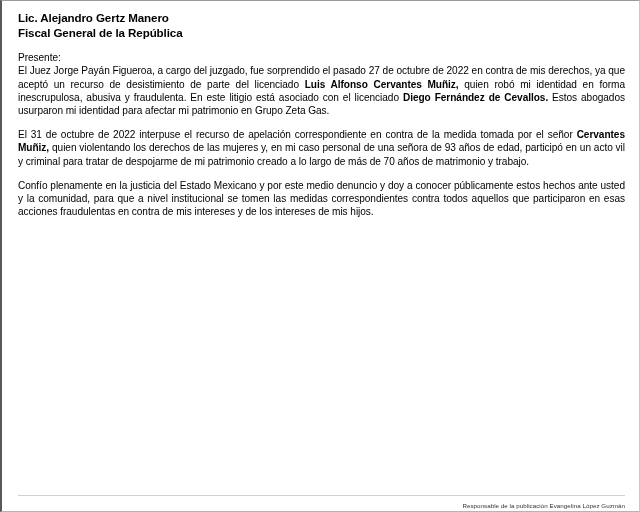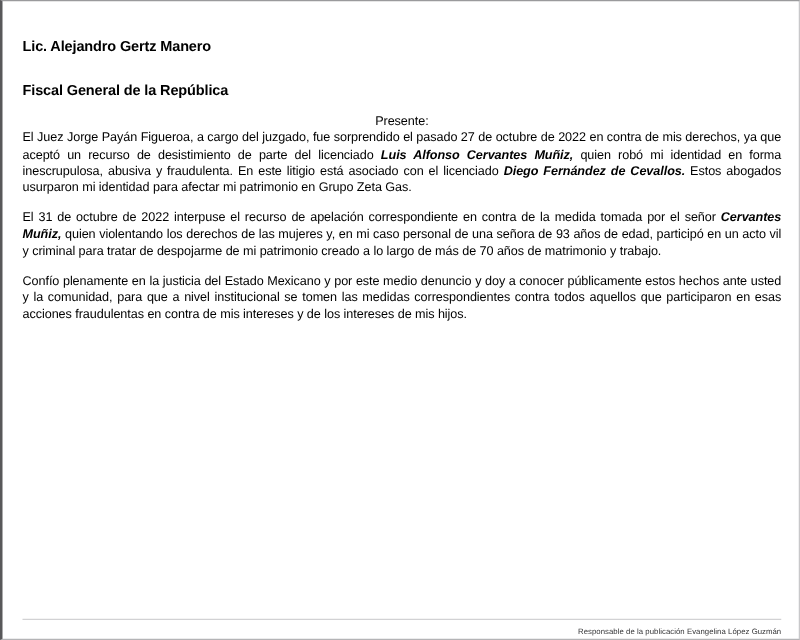--- a/index.html
+++ b/index.html
@@ -38,32 +38,32 @@
 
   
   .addressee {
     font-weight: bold;
     font-size: 11.6px;
     line-height: 14.6px;
     letter-spacing: -0.1px;
     margin: 0 0 11px 0;
     text-align: left;
   }
-  .addressee .line { display: block; margin-top: 20px; }
+  .addressee .line { display: block; }
 
   
   .salutation {
     margin: 0;
-    text-align: center;
+    text-align: left;
   }
   .para {
     margin: 0 0 11px 0;
   }
   .para.tight { margin-bottom: 0; }
-  .para b { font-weight: bold; font-style: italic; }
+  .para b { font-weight: bold; }
 
   
   .signature {
     margin: 17px 0 0 0;
     text-align: center;
     font-style: italic;
     font-weight: bold;
     font-size: 10.4px;
     line-height: 13.8px;
     letter-spacing: -0.05px;

